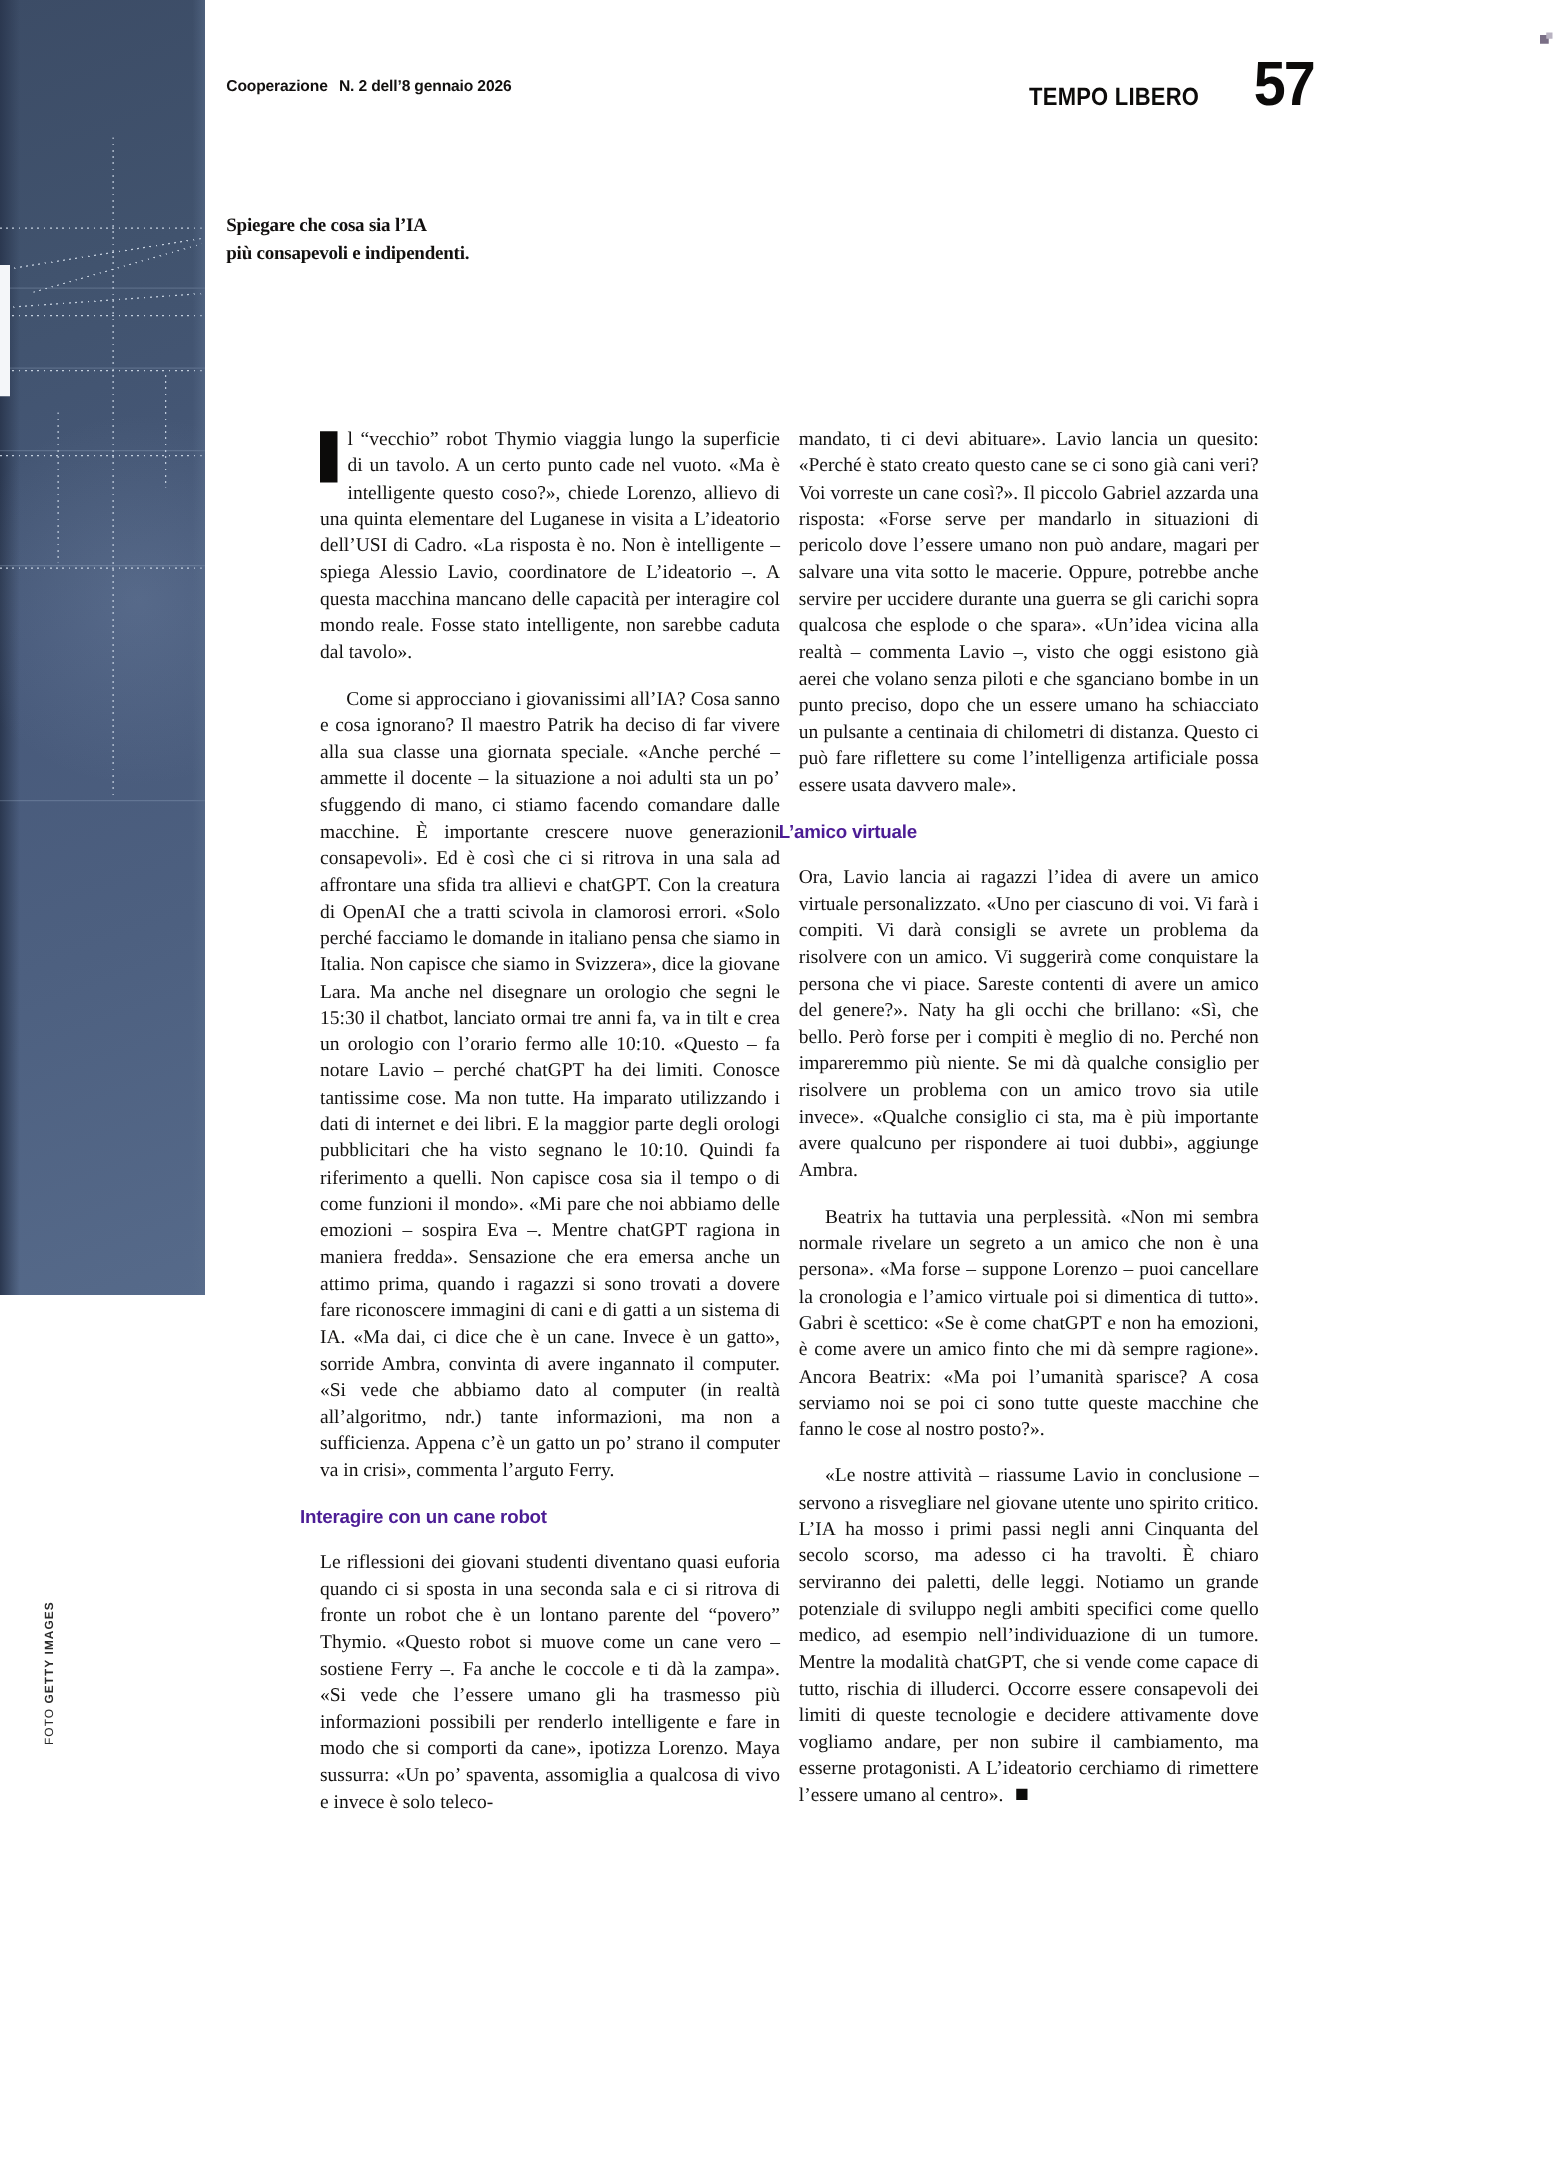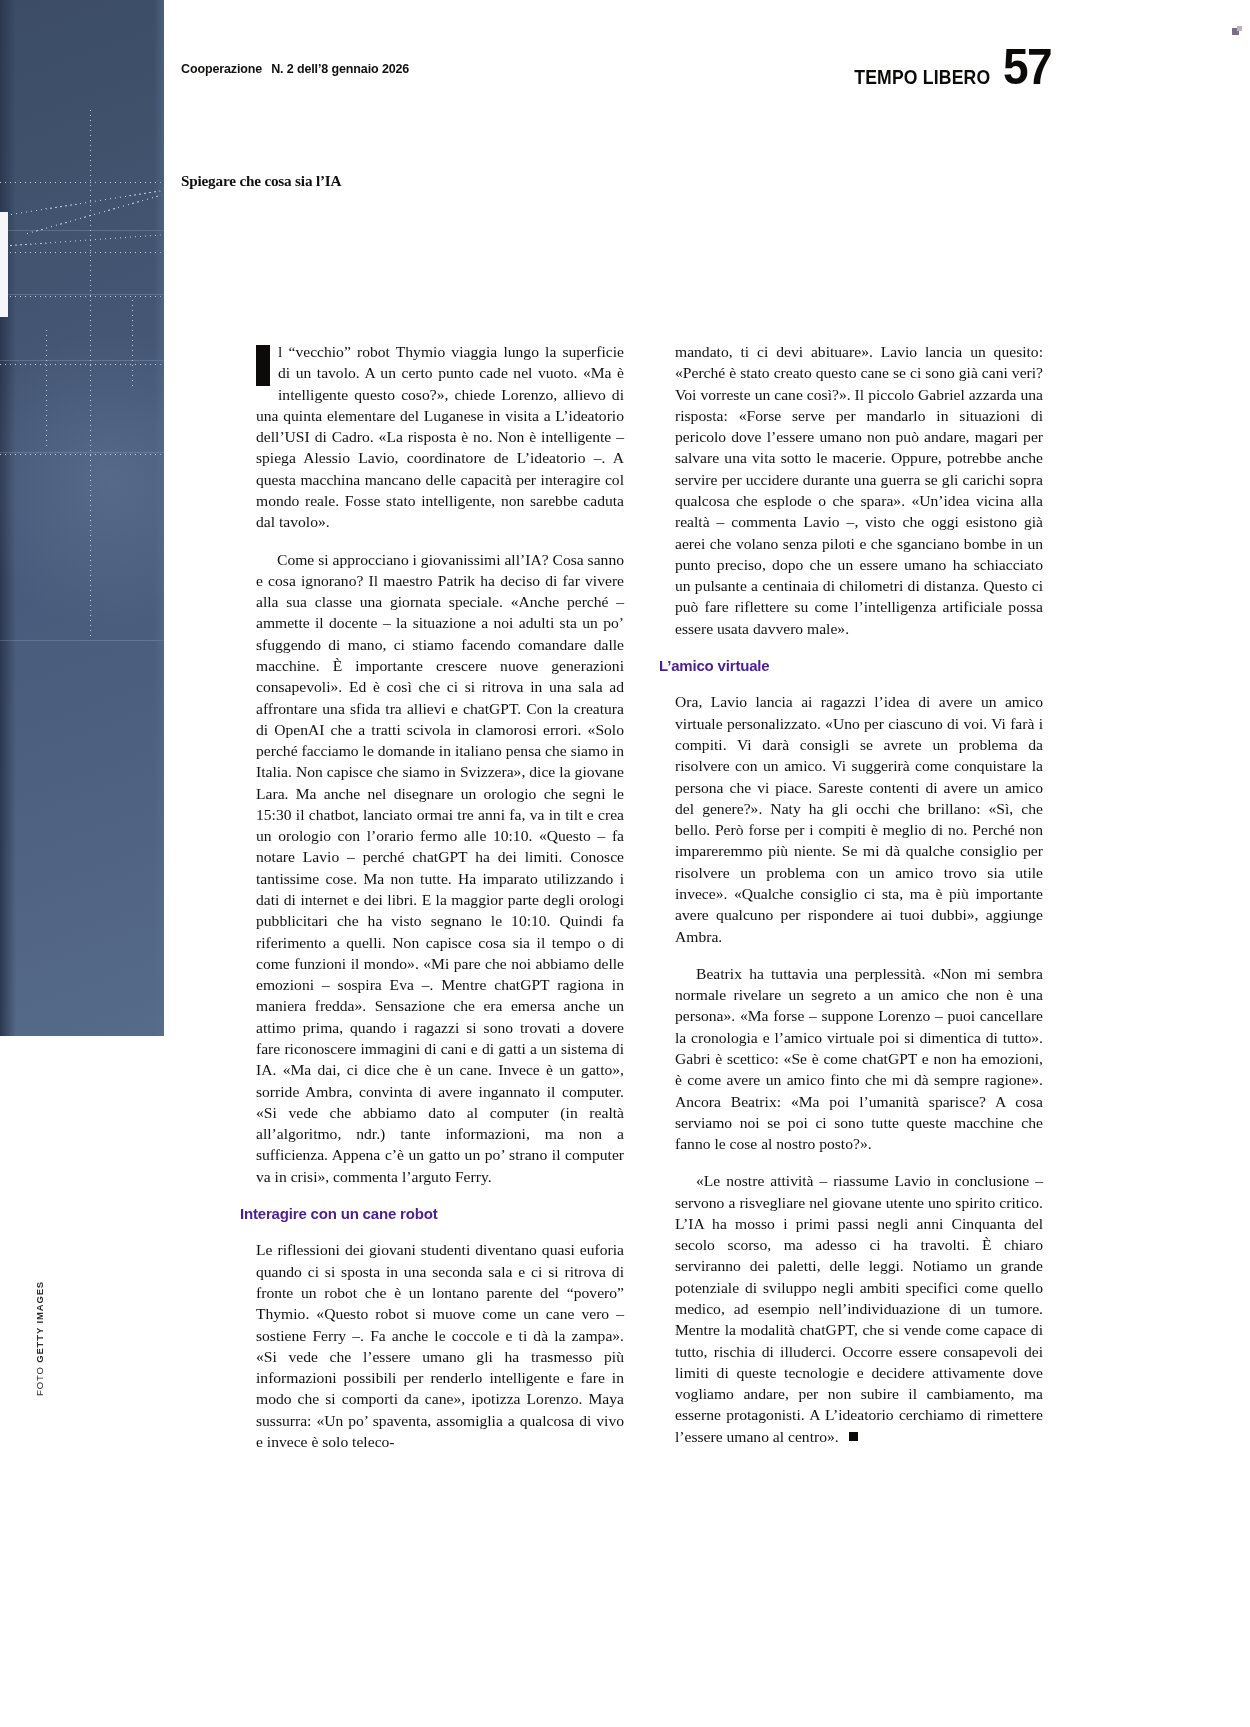--- a/index.html
+++ b/index.html
@@ -115,21 +115,21 @@
   }
   #masthead-left .issue {
     font-weight: 700;
     text-align: center;
   }
   #masthead-right {
     position: absolute;
     right: 0; top: -16px;
     display: flex;
     align-items: baseline;
-    gap: 1px;
+    gap: 32px;
   }
   #section-label {
     font-family: "Liberation Sans", sans-serif;
     font-weight: 700;
     font-size: 20px;
     letter-spacing: .01em;
     transform: scaleX(.88);
     transform-origin: right baseline;
     color: #0c0b0a;
     white-space: nowrap;
@@ -183,21 +183,21 @@
     top: 325px;
     width: 400px;
     font-size: 15.6px;
     line-height: 1.365;
     text-align: justify;
     text-justify: inter-word;
     hyphens: manual;
     color: #131110;
   }
   #col-left  { left: 240px; }
-  #col-right { left: 659px; }
+  #col-right { left: 623px; }
 
   .column p {
     margin: 16px;
     text-indent: 0;
   }
   .column p + p { text-indent: 1.35em; }
   .column p.noindent + p { text-indent: 1.35em; }
 
   .dropcap-block {
     position: relative;
@@ -277,20 +277,21 @@
     <span class="brand">Cooperazione</span><span class="issue">N. 2 dell’8 gennaio 2026</span>
   </div>
   <div id="masthead-right">
     <div id="section-label">TEMPO LIBERO</div>
     <div id="page-number">57</div>
   </div>
 </div>
 
 <div id="standfirst">
   <div>Spiegare che cosa sia l’IA</div>
+  <div>più consapevoli e indipendenti.</div>
 </div>
 
 <div class="column" id="col-left">
   <p class="dropcap-block noindent">
     <span class="dropcap"></span><span>l “vecchio” robot Thymio viaggia lungo la superficie di un tavolo. A un certo punto cade nel vuoto. «Ma è intelligente questo coso?», chiede Lorenzo, allievo di una quinta elementare del Luganese in visita a L’ideatorio dell’USI di Cadro. «La risposta è no. Non è intelligente – spiega Alessio Lavio, coordinatore de L’ideatorio –. A questa macchina mancano delle capacità per interagire col mondo reale. Fosse stato intelligente, non sarebbe caduta dal tavolo».</span>
   </p>
   <p>Come si approcciano i giovanissimi all’IA? Cosa sanno e cosa ignorano? Il maestro Patrik ha deciso di far vivere alla sua classe una giornata speciale. «Anche perché – ammette il docente – la situazione a noi adulti sta un po’ sfuggendo di mano, ci stiamo facendo comandare dalle macchine. È importante crescere nuove generazioni consapevoli». Ed è così che ci si ritrova in una sala ad affrontare una sfida tra allievi e chatGPT. Con la creatura di OpenAI che a tratti scivola in clamorosi errori. «Solo perché facciamo le domande in italiano pensa che siamo in Italia. Non capisce che siamo in Svizzera», dice la giovane Lara. Ma anche nel disegnare un orologio che segni le 15:30 il chatbot, lanciato ormai tre anni fa, va in tilt e crea un orologio con l’orario fermo alle 10:10. «Questo – fa notare Lavio – perché chatGPT ha dei limiti. Conosce tantissime cose. Ma non tutte. Ha imparato utilizzando i dati di internet e dei libri. E la maggior parte degli orologi pubblicitari che ha visto segnano le 10:10. Quindi fa riferimento a quelli. Non capisce cosa sia il tempo o di come funzioni il mondo». «Mi pare che noi abbiamo delle emozioni – sospira Eva –. Mentre chatGPT ragiona in maniera fredda». Sensazione che era emersa anche un attimo prima, quando i ragazzi si sono trovati a dovere fare riconoscere immagini di cani e di gatti a un sistema di IA. «Ma dai, ci dice che è un cane. Invece è un gatto», sorride Ambra, convinta di avere ingannato il computer. «Si vede che abbiamo dato al computer (in realtà all’algoritmo, ndr.) tante informazioni, ma non a sufficienza. Appena c’è un gatto un po’ strano il computer va in crisi», commenta l’arguto Ferry.</p>
   <h2 class="subhead">Interagire con un cane robot</h2>
   <p>Le riflessioni dei giovani studenti diventano quasi euforia quando ci si sposta in una seconda sala e ci si ritrova di fronte un robot che è un lontano parente del “povero” Thymio. «Questo robot si muove come un cane vero – sostiene Ferry –. Fa anche le coccole e ti dà la zampa». «Si vede che l’essere umano gli ha trasmesso più informazioni possibili per renderlo intelligente e fare in modo che si comporti da cane», ipotizza Lorenzo. Maya sussurra: «Un po’ spaventa, assomiglia a qualcosa di vivo e invece è solo teleco-</p>
 </div>

